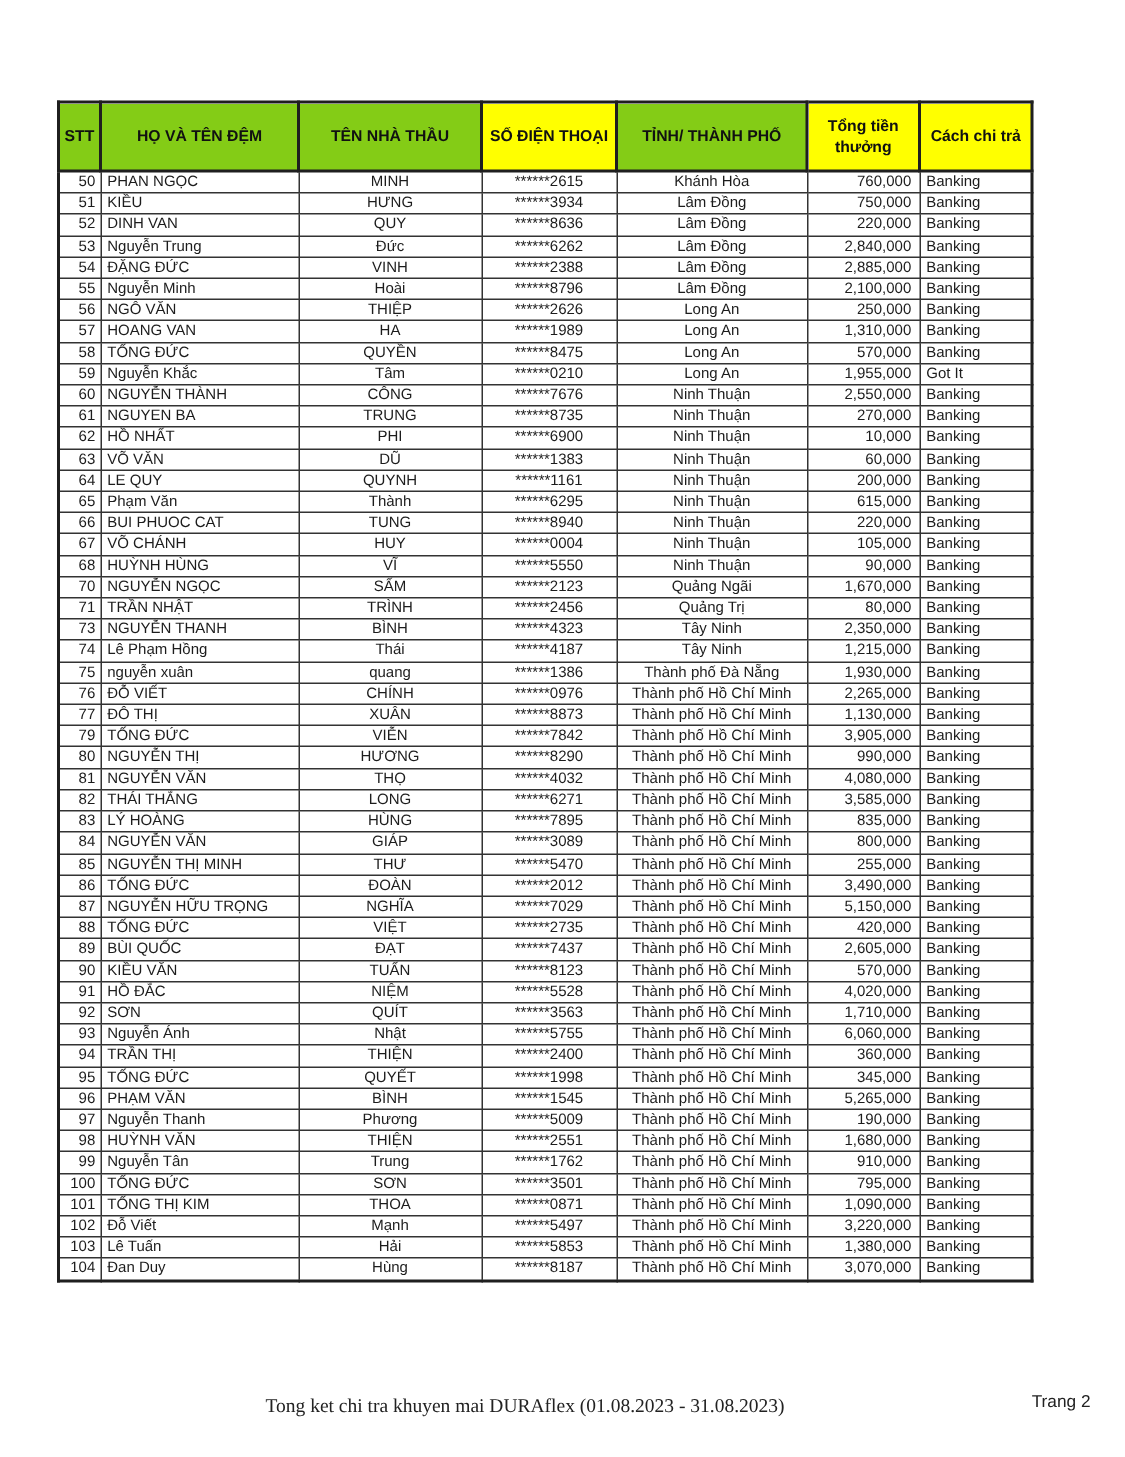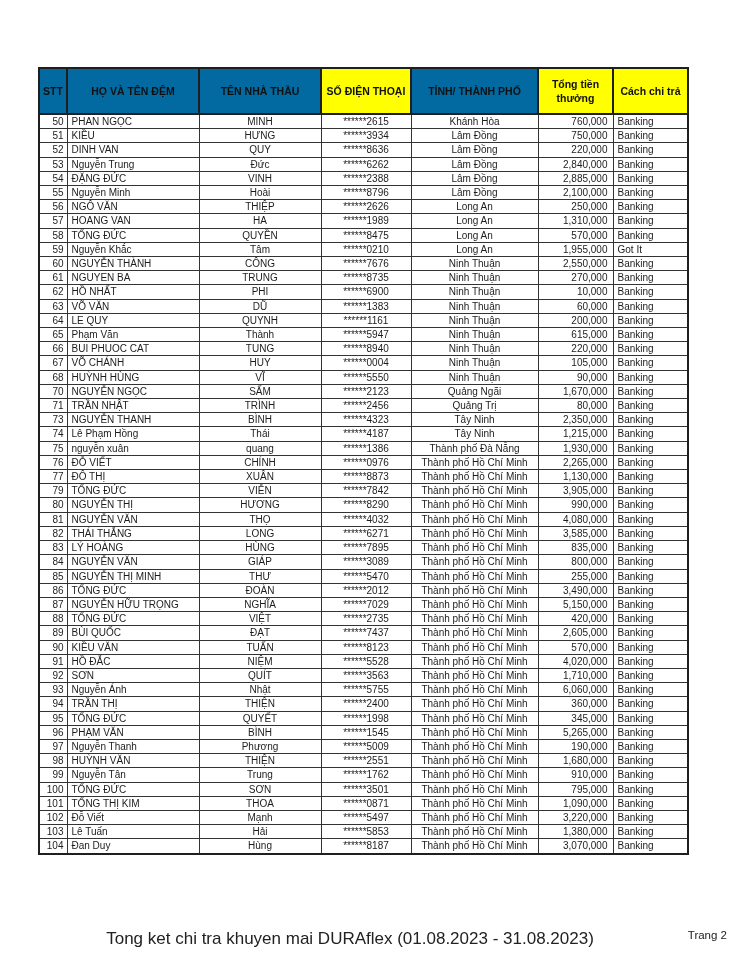--- a/index.html
+++ b/index.html
@@ -29,21 +29,21 @@
     font-size:10.5px;
     font-weight:bold;
     color:#111111;
     text-align:center;
     vertical-align:middle;
     white-space:normal;
     line-height:1.35;
     padding:0 3px;
     border:2px solid #1f1f1f;
   }
-  .report thead th.green  { background:#0369a1; }
+  .report thead th.green  { background:#84cc16; }
   .report thead th.yellow { background:#ffff00; }
 
   .report tbody td {
     height:13.2px;
     font-size:10px;
     line-height:13.2px;
     color:#1c1c1c;
     padding:0 4px;
     white-space:nowrap;
     vertical-align:middle;
@@ -52,22 +52,23 @@
   .a-l { text-align:left; }
   .a-c { text-align:center; }
   .a-r { text-align:right; }
   .report tbody td.c0 { padding-right:3px;margin-left:24px; }
   .report tbody td.c5 { padding-right:5px; }
 
   .footer-summary {
     position:absolute;
     top:929px; left:0; width:700px;
     text-align:center;
-    font-size:17px;
+    font-size:13px;
     color:#222222;
+    font-family:Liberation Serif, serif;
   }
   .footer-page {
     position:absolute;
     top:929px; right:23px;
     font-size:11.5px;
     color:#222222;
     margin-left:46px;
   }
 </style>
 </head>
@@ -229,21 +230,21 @@
           <td class="a-c c2">QUYNH</td>
           <td class="a-c c3">******1161</td>
           <td class="a-c c4">Ninh Thuận</td>
           <td class="a-r c5">200,000</td>
           <td class="a-l c6">Banking</td>
         </tr>
         <tr>
           <td class="a-r c0">65</td>
           <td class="a-l c1">Phạm Văn</td>
           <td class="a-c c2">Thành</td>
-          <td class="a-c c3">******5947</td>
+          <td class="a-c c3">******6295</td>
           <td class="a-c c4">Ninh Thuận</td>
           <td class="a-r c5">615,000</td>
           <td class="a-l c6">Banking</td>
         </tr>
         <tr>
           <td class="a-r c0">66</td>
           <td class="a-l c1">BUI PHUOC CAT</td>
           <td class="a-c c2">TUNG</td>
           <td class="a-c c3">******8940</td>
           <td class="a-c c4">Ninh Thuận</td>

